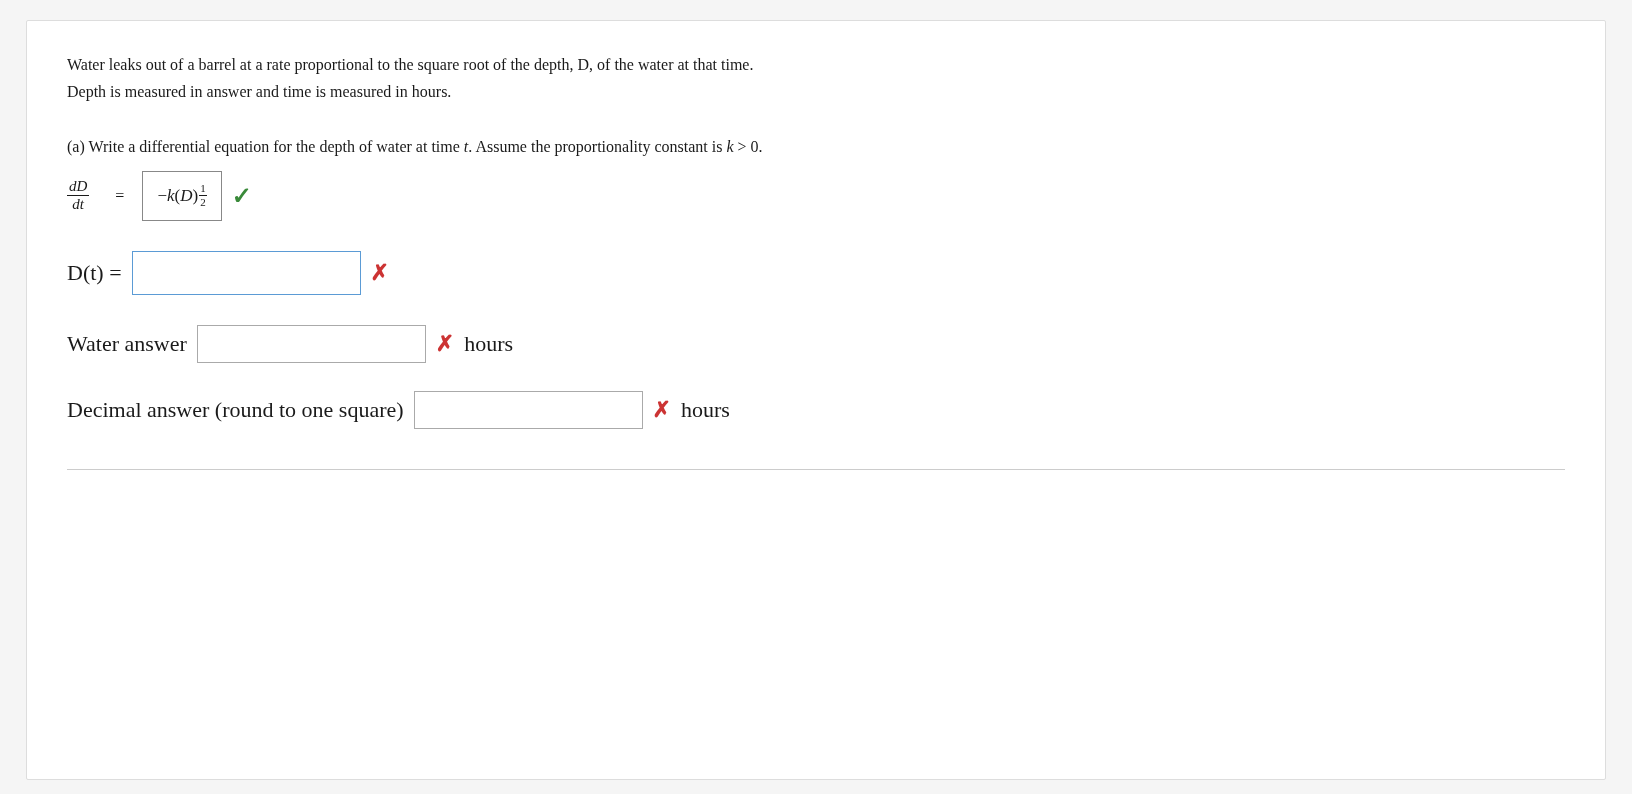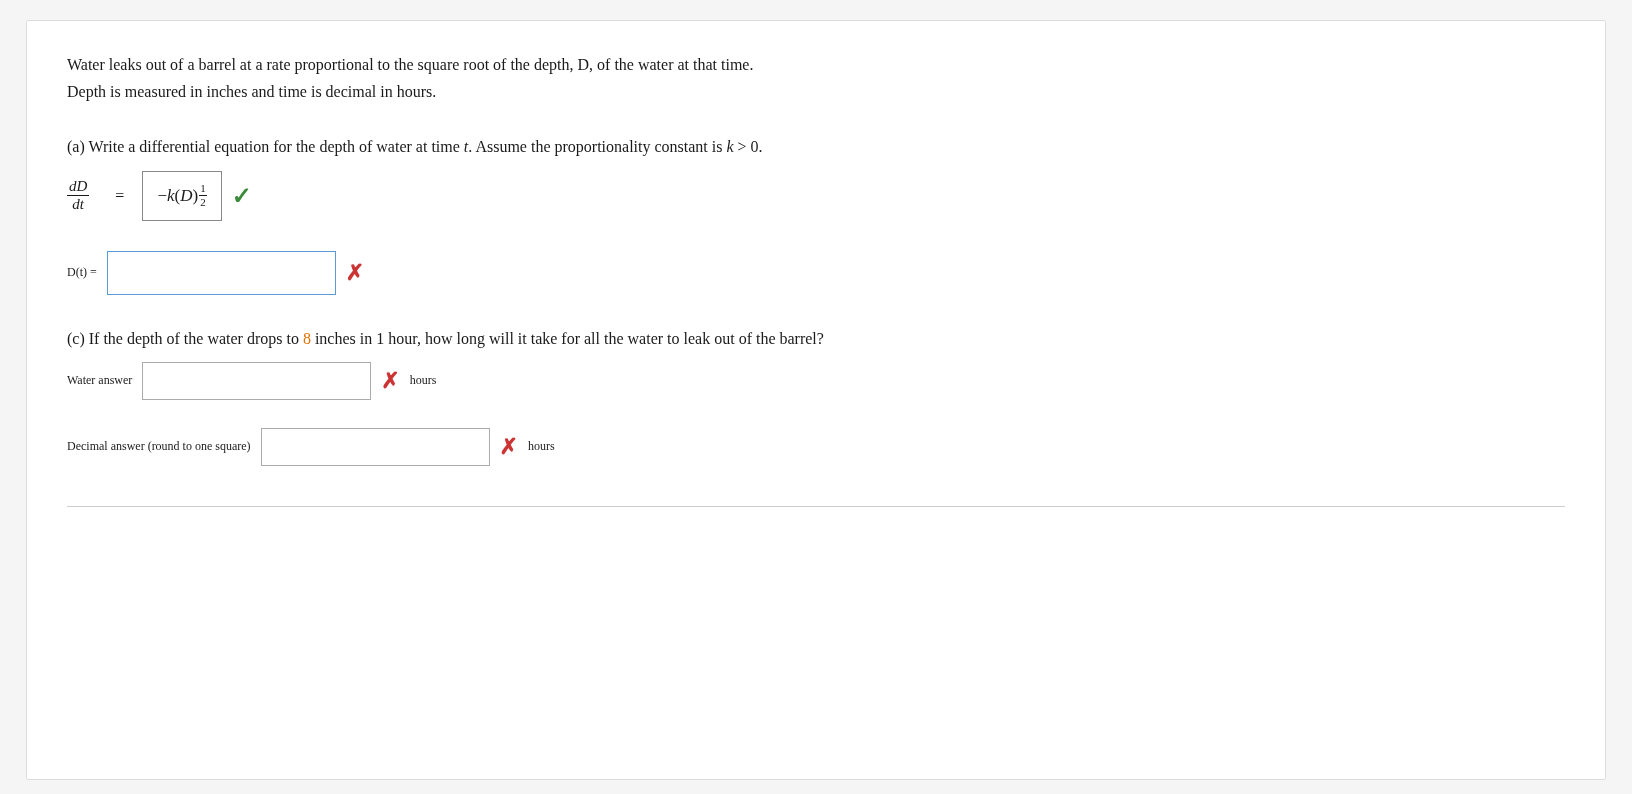--- a/index.html
+++ b/index.html
@@ -156,38 +156,38 @@
     .sup-frac-bottom {
       padding: 0 1px;
       line-height: 1.2;
     }
 
     .part-label span.italic {
       font-style: italic;
     }
 
     .label-text {
-      font-size: 12px;
+      font-size: 22px;
       vertical-align: middle;
     }
 
     hr.bottom-rule {
       border: none;
       border-top: 1px solid #ccc;
       margin-top: 40px;
     }
   </style>
 </head>
 <body>
 
 <div class="page-container">
 
   <div class="problem-text">
     <span>Water leaks out of a barrel at a rate proportional to the square root of the depth, D, of the water at that time.</span><br>
-    <span>Depth is measured in inches and time is decimal in hours.</span>
+    <span>Depth is measured in answer and time is measured in hours.</span>
   </div>
 
   <div class="part">
     <div class="part-label">
       <span>(a) Write a differential equation for the depth of water at time <span class="italic">t</span>. Assume the proportionality constant is <span class="italic">k</span> &gt; 0.</span>
     </div>
     <div class="answer-row">
 
       <span class="fraction">
         <span class="fraction-top">dD</span>
@@ -207,23 +207,20 @@
 
   <div class="part">
     <div class="answer-row">
       <span class="label-text"><span class="italic">D</span>(<span class="italic">t</span>) =</span>
       <input type="text" class="answer-box" value="" style="">
       <span class="x-mark">✗</span>
     </div>
   </div>
 
   <div class="part">
-    <div class="part-label">
-      <span>(c) If the depth of the water drops to <span style="color:#e07000;">8</span> inches in 1 hour, how long will it take for all the water to leak out of the barrel?</span>
-    </div>
 
     <div class="answer-row">
       <span class="label-text">Water answer</span>
       <input type="text" class="answer-box-plain" value="" style="">
       <span class="x-mark">✗</span>
       <span class="label-text">hours</span>
     </div>
 
     <div style="height: 20px;"></div>
 

